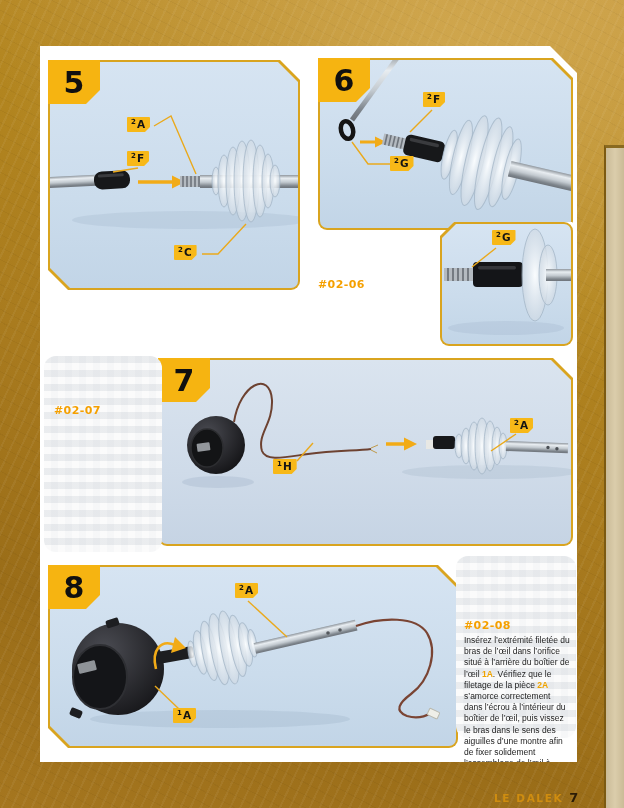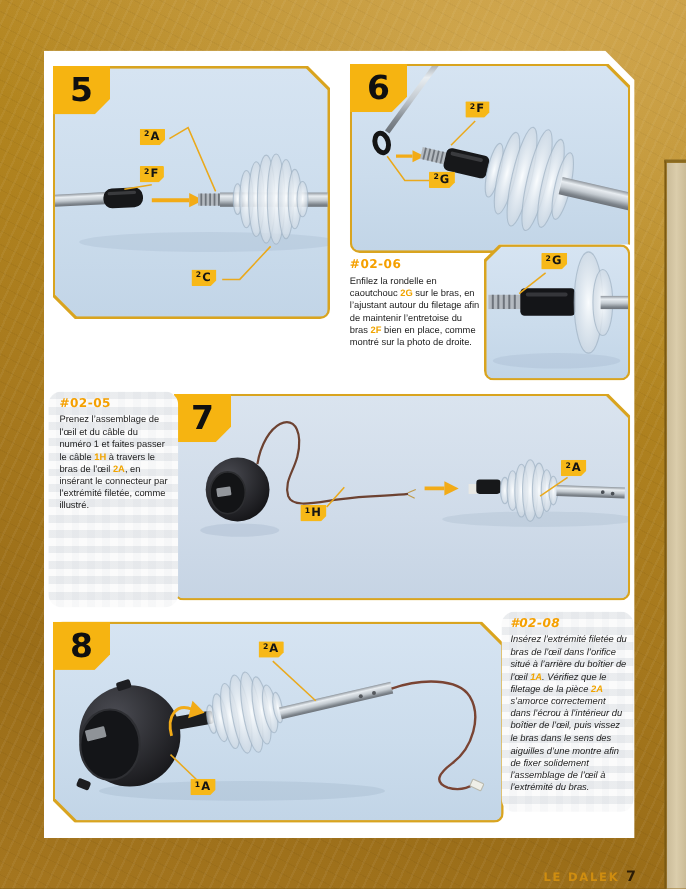--- a/index.html
+++ b/index.html
@@ -26,21 +26,21 @@
     clip-path:polygon(0 0,100% 0,100% calc(100% - 14px),calc(100% - 14px) 100%,0 100%);
     display:flex;align-items:center;justify-content:center;
     font-family:"DejaVu Sans",sans-serif;font-weight:800;font-size:30px;color:#101010;z-index:3;}
   .tag{position:absolute;height:15px;background:#f7b818;color:#141414;z-index:2;
     display:flex;align-items:center;padding:0 5px 0 4px;border-radius:1px;
     clip-path:polygon(0 0,100% 0,100% calc(100% - 5px),calc(100% - 5px) 100%,0 100%);
     font-family:"DejaVu Sans",sans-serif;font-weight:bold;font-size:10.5px;line-height:15px;}
   .tag .sup{font-size:7px;line-height:8px;align-self:flex-start;margin:1px 1px 0 0;}
   .panel svg{position:absolute;left:2px;top:2px;}
   
-  .instr{position:absolute;color:#222;}
+  .instr{position:absolute;color:#222;margin-top:44px;}
   .instr .hd{font-family:"DejaVu Sans",sans-serif;font-weight:800;color:#f5a000;font-size:11px;letter-spacing:.4px;margin:0 0 3px 0;}
   .instr .bd{font-size:8.5px;line-height:11.2px;}
   .hl{color:#f0a400;font-weight:bold;}
   .graybox{position:absolute;border-radius:12px;background-color:#f1f2f3;
     background-image:
       repeating-linear-gradient(0deg, rgba(255,255,255,.55) 0 7px, rgba(225,228,232,.55) 7px 14px),
       repeating-linear-gradient(90deg, rgba(255,255,255,.35) 0 7px, rgba(227,230,234,.35) 7px 14px);}
   .inset-frame{box-shadow:0 0 0 3px #ffffff;}
   
   .footer{position:absolute;left:494px;top:771px;display:flex;align-items:baseline;z-index:2;}
@@ -366,32 +366,30 @@
         <span class="sup">1</span>
           <span>A</span>
       </div>
     </div>
 
     <div class="instr" style="left:8px;top:252px;width:280px;">
     </div>
 
     <div class="instr" style="left:278px;top:188px;width:120px;">
       <div class="hd">#02-06</div>
-      <div class="bd"><span>Enfilez la rondelle en caoutchouc </span><span class="hl">2G</span><span> sur le bras, en l’ajustant autour du filetage afin de maintenir l’entretoise du bras </span><span class="hl">2F</span><span> bien en place, comme montré sur la photo de droite.</span></div>
     </div>
 
     <div class="graybox" style="left:4px;top:310px;width:118px;height:196px;">
       <div class="instr" style="left:10px;top:4px;width:100px;">
-        <div class="hd">#02-05</div>
-        <div class="bd"><span>Prenez l’assemblage de l’œil et du câble du numéro 1 et faites passer le câble </span><span class="hl">1H</span><span> à travers le bras de l’œil </span><span class="hl">2A</span><span>, en insérant le connecteur par l’extrémité filetée, comme illustré.</span></div>
+        <div class="hd">#02-07</div>
       </div>
     </div>
 
     <div class="graybox" style="left:416px;top:510px;width:120px;height:182px;">
-      <div class="instr" style="left:8px;top:4px;width:106px;font-style:italic;">
+      <div class="instr" style="left:8px;top:19px;width:106px;">
         <div class="hd">#02-08</div>
         <div class="bd"><span>Insérez l’extrémité filetée du bras de l’œil dans l’orifice situé à l’arrière du boîtier de l’œil </span><span class="hl">1A</span><span>. Vérifiez que le filetage de la pièce </span><span class="hl">2A</span><span> s’amorce correctement dans l’écrou à l’intérieur du boîtier de l’œil, puis vissez le bras dans le sens des aiguilles d’une montre afin de fixer solidement l’assemblage de l’œil à l’extrémité du bras.</span></div>
       </div>
     </div>
 
   </div>
 
   <div class="footer">
     <span class="brand">LE DALEK</span>
     <span class="pnum">7</span>

